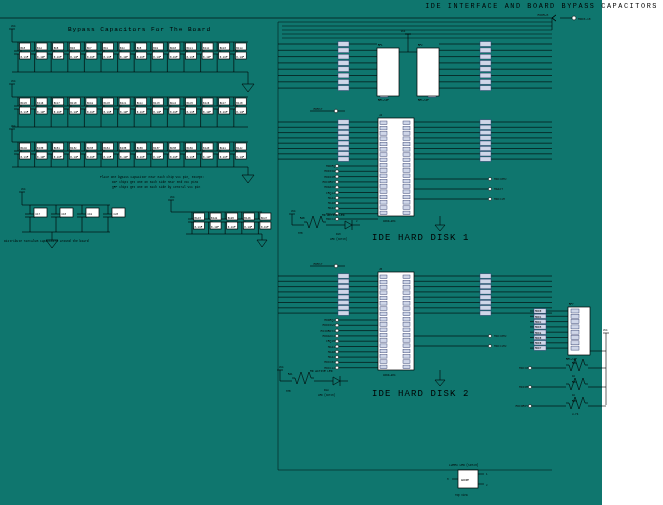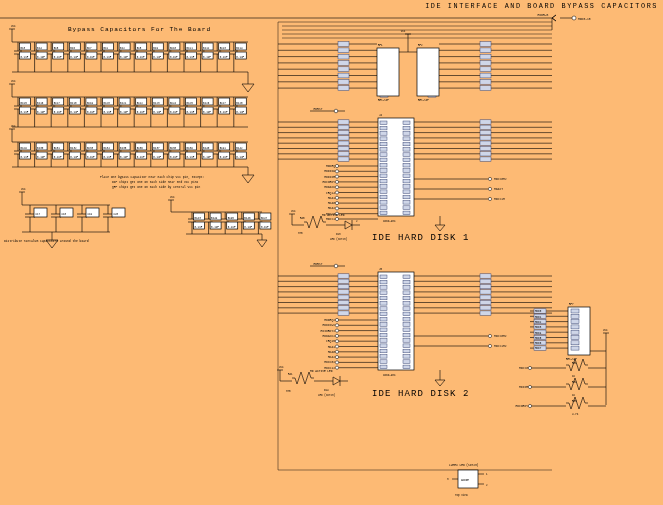--- a/index.html
+++ b/index.html
@@ -1,18 +1,18 @@
 <!DOCTYPE html>
 <html><head>
 <meta charset="utf-8">
 <style>
   html,body{margin:0;padding:0;background:#ffffff;}
   body{width:663px;height:505px;overflow:hidden;
        font-family:"Liberation Mono","DejaVu Sans Mono",monospace;}
-  #sheet{position:relative;width:663px;height:505px;background:#fdba74;}
+  #sheet{position:relative;width:602px;height:505px;background:#0f766e;}
   svg{display:block;}
   text{font-family:"Liberation Mono","DejaVu Sans Mono",monospace;fill:#000;}
   .ttl{font-size:6.2px;letter-spacing:.9px;}
   .hdr{font-size:6.8px;letter-spacing:1.6px;}
   .big{font-size:9px;letter-spacing:1.1px;}
   .lbl2{font-size:2.9px;}
   .tiny{font-size:2.6px;}
   .note{font-size:3.0px;}
   .net{font-size:3.0px;fill:#101010;}
   .wire{stroke:#000;stroke-width:.6;fill:none;}

